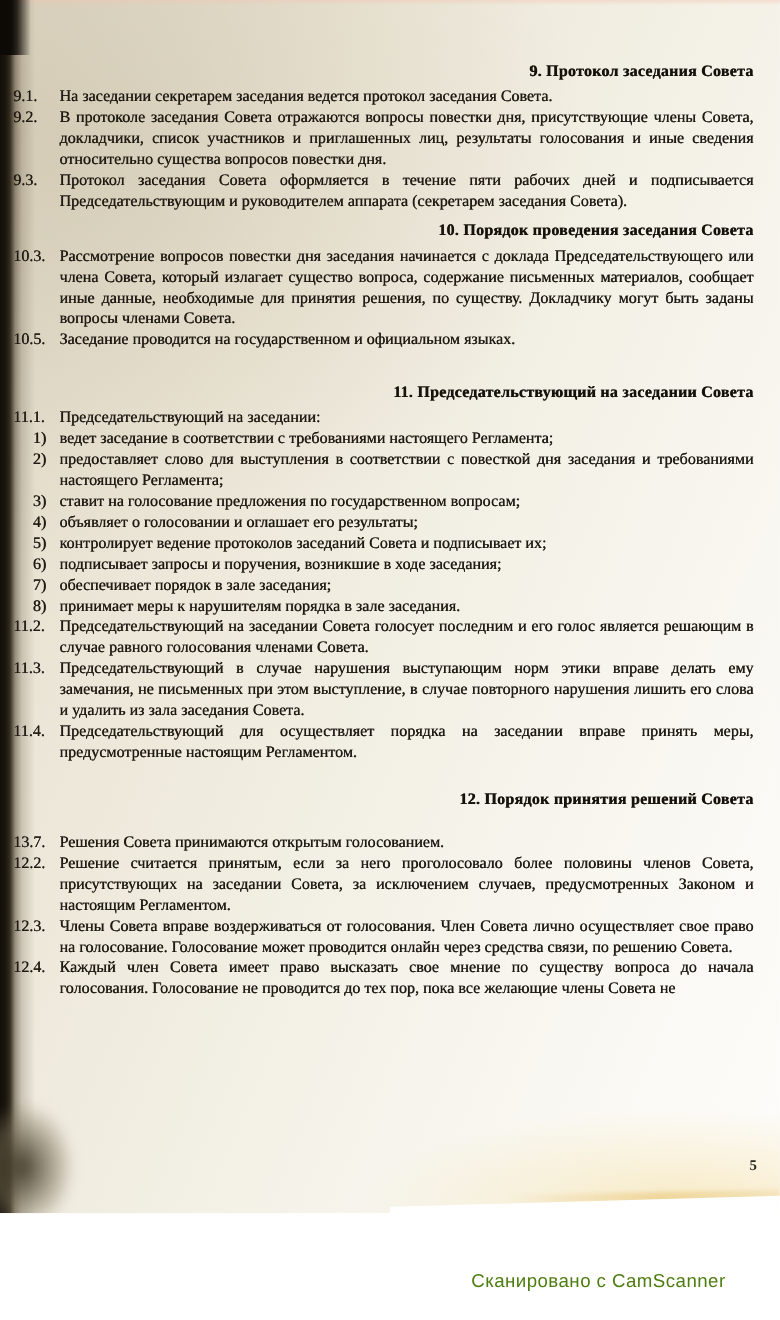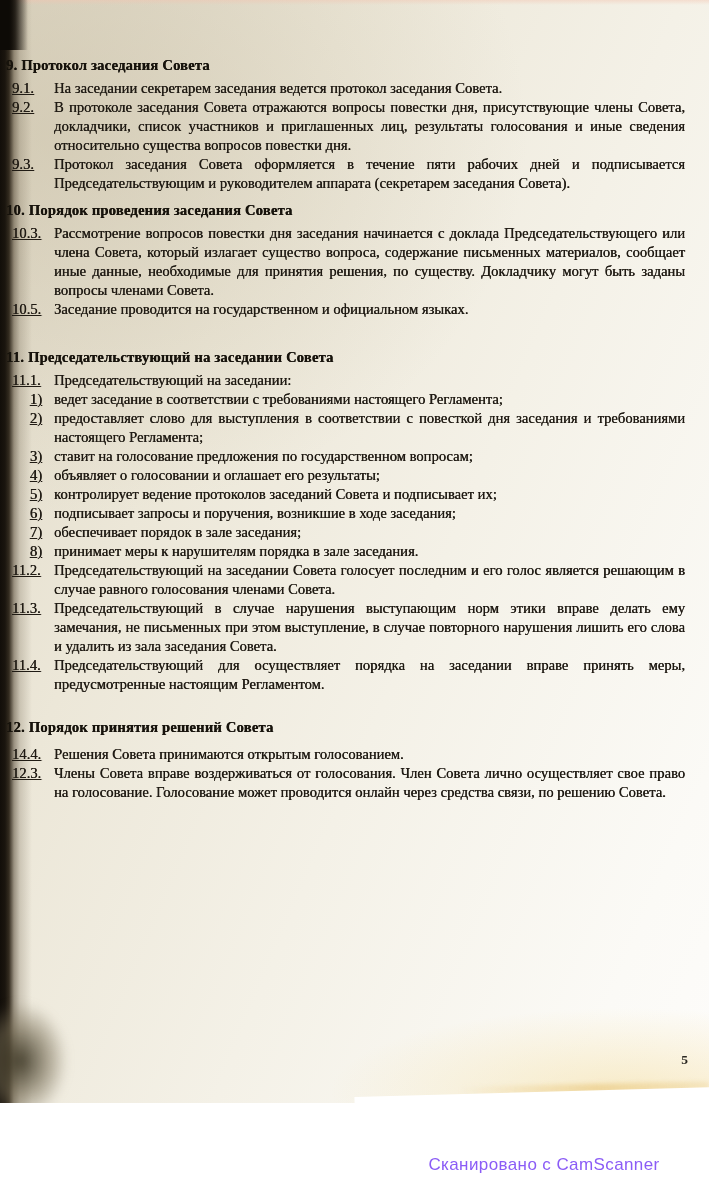--- a/index.html
+++ b/index.html
@@ -44,37 +44,37 @@
   .content{
     position:absolute;left:0;top:0;width:709px;box-sizing:border-box;
     padding:56px 24px 0 6px;
     color:#201b14;font-size:14.6px;line-height:19px;
     text-shadow:0.3px 0 0 currentColor;
   }
   .section + .section{margin-top:8px;}
   .section:nth-child(3){margin-top:29px;}
   .section:nth-child(4){margin-top:24px;}
   .heading{
-    text-align:left;font-weight:bold;margin:0 0 4px 0;color:#17130c;
+    text-align:right;font-weight:bold;margin:0 0 4px 0;color:#17130c;
     letter-spacing:0.2px;
     font-family:Liberation Serif, serif;
   }
-  .section:nth-child(4) .heading{margin-bottom:8px;}
+  .section:nth-child(4) .heading{margin-bottom:20px;}
   .item{display:flex;align-items:flex-start;}
-  .item .n{flex:0 0 48px;box-sizing:border-box;padding-left:6px;white-space:nowrap;text-decoration:underline;}
+  .item .n{flex:0 0 48px;box-sizing:border-box;padding-left:6px;white-space:nowrap;}
   .item.sub .n{text-align:right;padding-left:0;padding-right:12px;}
   .item .t{flex:1;text-align:justify;}
   
   .pagenum{
     position:absolute;top:1052px;right:21px;font-size:13.5px;font-weight:bold;color:#2b2822;
   }
   .footer{position:absolute;left:0;top:1103px;width:709px;height:97px;background:#ffffff;}
   .watermark{
     position:absolute;top:52px;left:388px;width:312px;text-align:center;
-    font-family:"Liberation Sans", sans-serif;font-size:17px;color:#8b5cf6;letter-spacing:0.4px;
+    font-family:"Liberation Sans", sans-serif;font-size:17px;color:#4d7c0f;letter-spacing:0.4px;
   }
 </style>
 </head>
 <body>
 
 <div class="scan">
   <div class="binding"></div>
   <div class="content" id="doc">
       <div class="section">
         <div class="heading">9.  Протокол заседания Совета</div>
@@ -149,26 +149,34 @@
           <div class="t">Председательствующий в случае нарушения выступающим норм этики вправе делать ему замечания, не письменных при этом выступление, в случае повторного нарушения лишить его слова и удалить из зала заседания Совета.</div>
         </div>
         <div class="item">
           <span class="n">11.4.</span>
           <div class="t">Председательствующий для осуществляет порядка на заседании вправе принять меры, предусмотренные настоящим Регламентом.</div>
         </div>
       </div>
       <div class="section">
         <div class="heading">12. Порядок принятия решений Совета</div>
         <div class="item">
-          <span class="n">14.4.</span>
+          <span class="n">13.7.</span>
           <div class="t">Решения Совета принимаются открытым голосованием.</div>
+        </div>
+        <div class="item">
+          <span class="n">12.2.</span>
+          <div class="t">Решение считается принятым, если за него проголосовало более половины членов Совета, присутствующих на заседании Совета, за исключением случаев, предусмотренных Законом и настоящим Регламентом.</div>
         </div>
         <div class="item">
           <span class="n">12.3.</span>
           <div class="t">Члены Совета вправе воздерживаться от голосования. Член Совета лично осуществляет свое право на голосование. Голосование может проводится онлайн через средства связи, по решению Совета.</div>
+        </div>
+        <div class="item">
+          <span class="n">12.4.</span>
+          <div class="t">Каждый член Совета имеет право высказать свое мнение по существу вопроса до начала голосования. Голосование не проводится до тех пор, пока все желающие члены Совета не</div>
         </div>
       </div>
     </div>
   <div class="pagenum">5</div>
   <div class="corner"></div>
   <div class="edge-tint"></div>
   <div class="edge-cut"></div>
 </div>
 
 <div class="footer">

